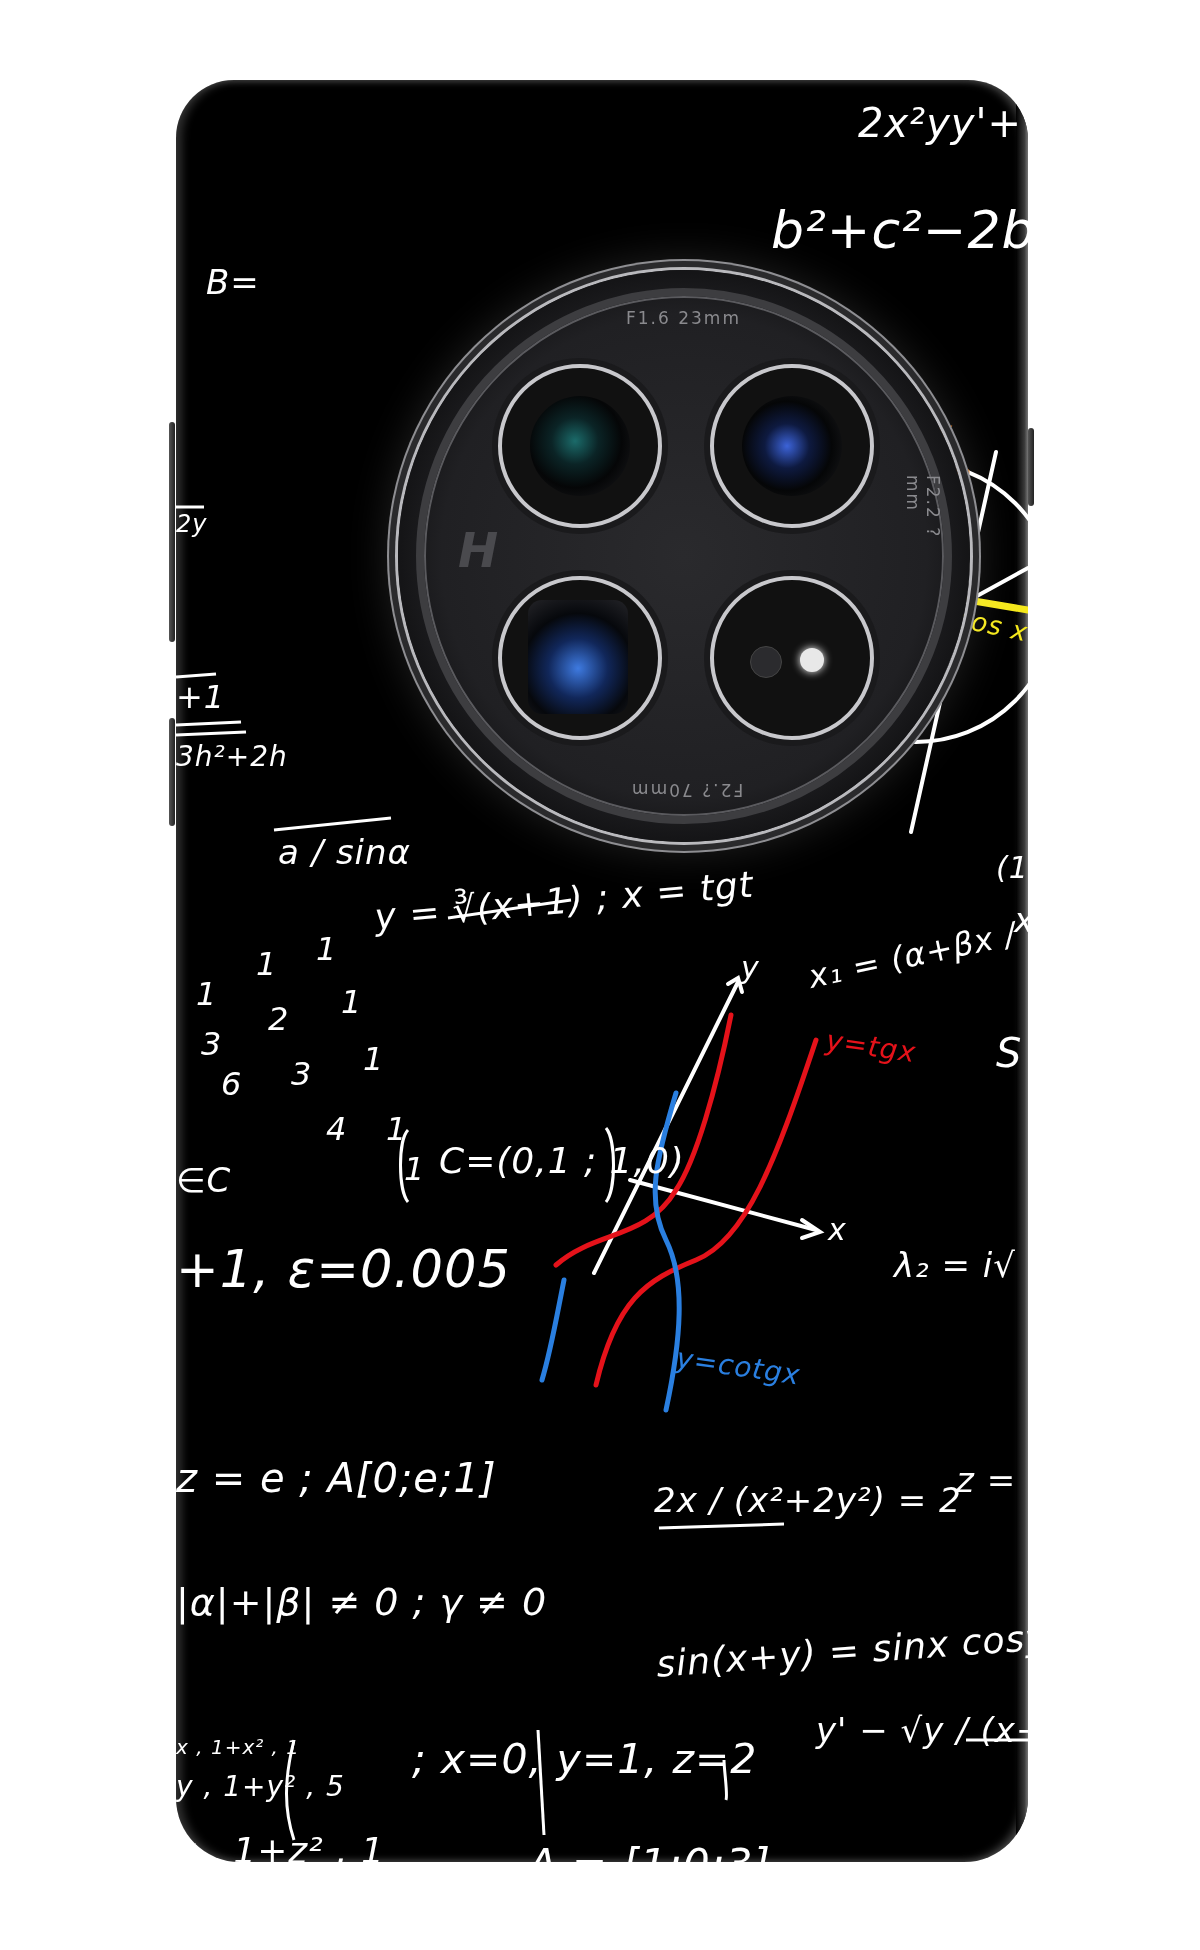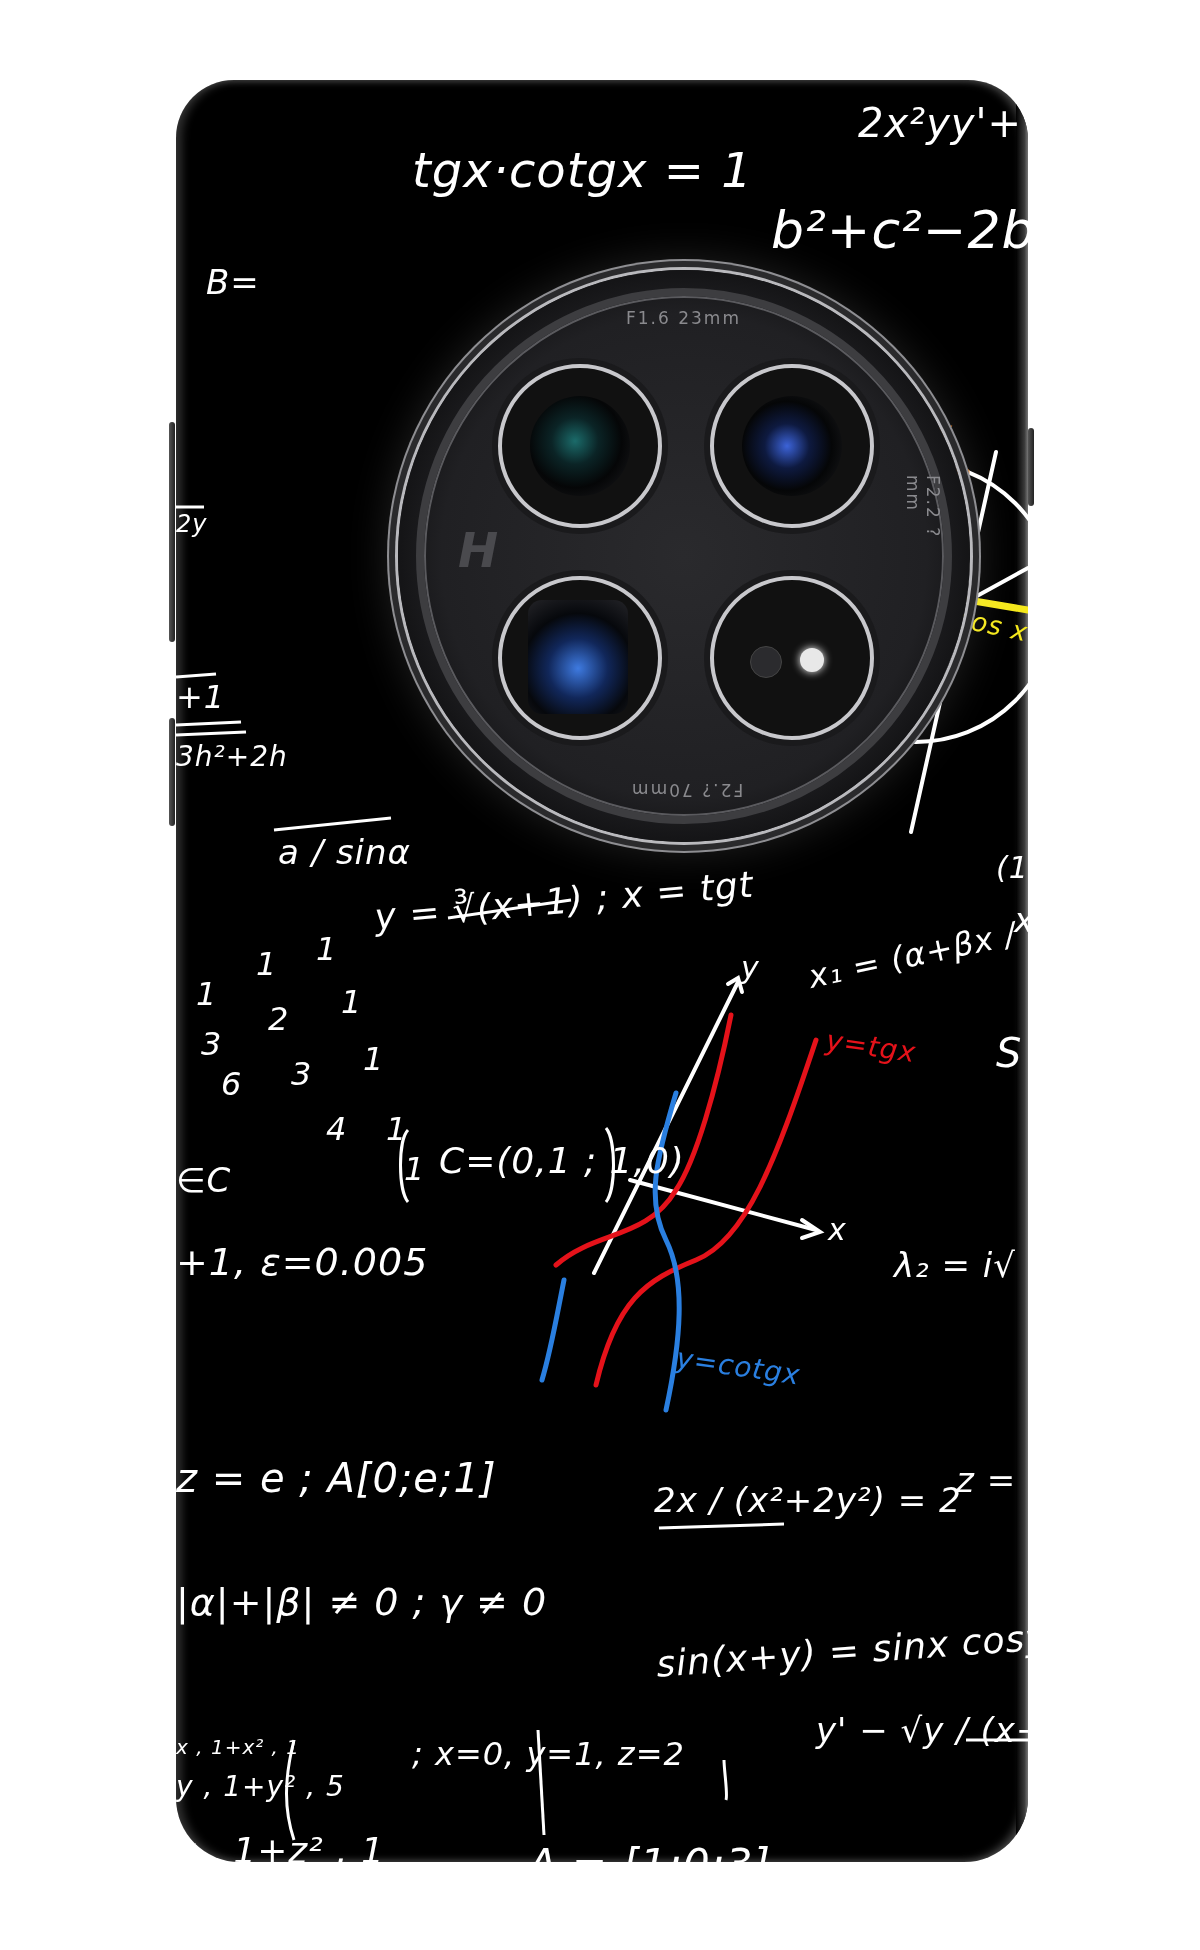--- a/index.html
+++ b/index.html
@@ -62,21 +62,20 @@
       <line x1="483" y1="1448" x2="608" y2="1444"></line>
       <line x1="790" y1="1660" x2="852" y2="1660"></line>
       <path d="M232,1050 C222,1060 222,1110 232,1122"></path>
       <path d="M430,1048 C440,1060 440,1110 430,1122"></path>
       <path d="M118,1660 C108,1700 108,1730 118,1760"></path>
       <path d="M362,1650 L368,1755"></path>
       <path d="M548,1680 C548,1690 552,1715 550,1720"></path>
     </g>
   </svg>
 
-  <div class="f" style="left:236px;top:62px;font-size:48px;">tgx·cotgx = 1</div>
   <div class="f" style="left:682px;top:20px;font-size:40px;">2x²yy'+</div>
   <div class="f" style="left:595px;top:120px;font-size:52px;">b²+c²−2b</div>
   <div class="f" style="left:30px;top:182px;font-size:34px;">B=</div>
   <div class="f" style="left:0px;top:430px;font-size:24px;">2y</div>
   <div class="f" style="left:0px;top:598px;font-size:32px;">+1</div>
   <div class="f" style="left:0px;top:660px;font-size:28px;">3h²+2h</div>
   <div class="f" style="left:102px;top:752px;font-size:34px;text-align:center;">a / sinα</div>
   <div class="f" style="left:198px;top:800px;font-size:36px;transform:rotate(-5deg);">y = ∛(x+1) ; x = tgt</div>
   <div class="f" style="left:630px;top:850px;font-size:32px;transform:rotate(-12deg);">x₁ = (α+βx / β²)</div>
   <div class="f" style="left:820px;top:770px;font-size:30px;">(1</div>
@@ -91,21 +90,21 @@
     <div class="f" style="left:45px;top:985px;font-size:32px;">6</div>
     <div class="f" style="left:115px;top:975px;font-size:32px;">3</div>
     <div class="f" style="left:187px;top:960px;font-size:32px;">1</div>
     <div class="f" style="left:150px;top:1030px;font-size:32px;">4</div>
     <div class="f" style="left:210px;top:1030px;font-size:32px;">1</div>
     <div class="f" style="left:228px;top:1070px;font-size:32px;">1</div>
   </div>
 
   <div class="f" style="left:263px;top:1060px;font-size:36px;">C=(0,1 ; 1,0)</div>
   <div class="f" style="left:0px;top:1080px;font-size:34px;">∈C</div>
-  <div class="f" style="left:0px;top:1160px;font-size:38px;">+1, ε=0.005</div>
+  <div class="f" style="left:0px;top:1160px;font-size:51px;">+1, ε=0.005</div>
   <div class="f" style="left:718px;top:1165px;font-size:34px;text-align:center;">λ₂ = i√</div>
   <div class="f" style="left:820px;top:950px;font-size:40px;">S</div>
 
   <div class="f" style="left:838px;top:820px;font-size:34px;color:#fff;">x</div>
   <div class="f" style="left:690px;top:340px;font-size:30px;color:#f07f1a;transform:rotate(-8deg);">cotgx</div>
   <div class="f" style="left:780px;top:530px;font-size:26px;color:#f5e81c;transform:rotate(12deg);">cos x</div>
   <div class="f" style="left:780px;top:500px;font-size:26px;">x</div>
 
   <div class="f" style="left:565px;top:870px;font-size:30px;">y</div>
   <div class="f" style="left:652px;top:1132px;font-size:30px;">x</div>
@@ -116,21 +115,21 @@
   <div class="f" style="left:478px;top:1400px;font-size:34px;">2x / (x²+2y²) = 2</div>
   <div class="f" style="left:780px;top:1380px;font-size:34px;">z =</div>
   <div class="f" style="left:0px;top:1500px;font-size:38px;">|α|+|β| ≠ 0 ; γ ≠ 0</div>
   <div class="f" style="left:480px;top:1550px;font-size:36px;transform:rotate(-4deg);">sin(x+y) = sinx cosy</div>
 
   <div>
     <div class="f" style="left:0px;top:1655px;font-size:20px;">x , 1+x² , 1</div>
     <div class="f" style="left:0px;top:1690px;font-size:28px;">y , 1+y² , 5</div>
     <div class="f" style="left:0px;top:1750px;font-size:36px;">z , 1+z² , 1</div>
   </div>
-  <div class="f" style="left:236px;top:1655px;font-size:32px;">; x=0, y=1, z=2</div>
+  <div class="f" style="left:236px;top:1655px;font-size:41px;">; x=0, y=1, z=2</div>
   <div class="f" style="left:640px;top:1630px;font-size:34px;">y' − √y / (x+2) =</div>
   <div class="f" style="left:352px;top:1760px;font-size:42px;">A = [1;0;3]</div>
   <div class="f" style="left:735px;top:1770px;font-size:32px;">cosφ =</div>
 
   <div class="cam-outer">
     <div class="cam-ring"></div>
     <div class="cam-text" style="left:228px;top:38px;">F1.6 23mm</div>
     <div class="cam-text" style="left:478px;top:232px;transform:rotate(90deg);">F2.2 ?mm</div>
     <div class="cam-text" style="left:232px;top:510px;transform:rotate(180deg);">F2.? 70mm</div>
     <div class="hlogo" style="left:60px;top:252px;">H</div>

